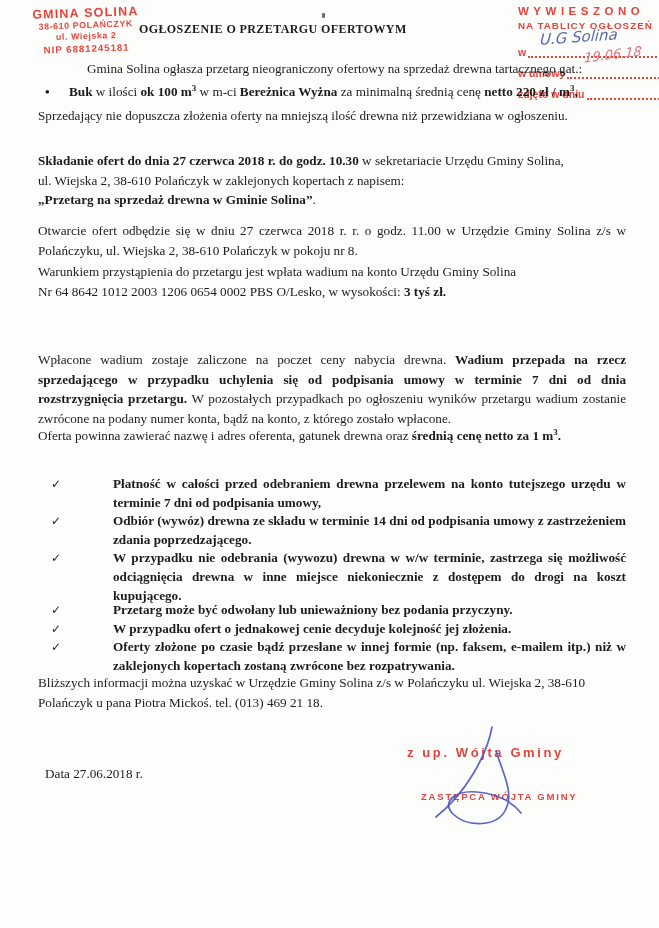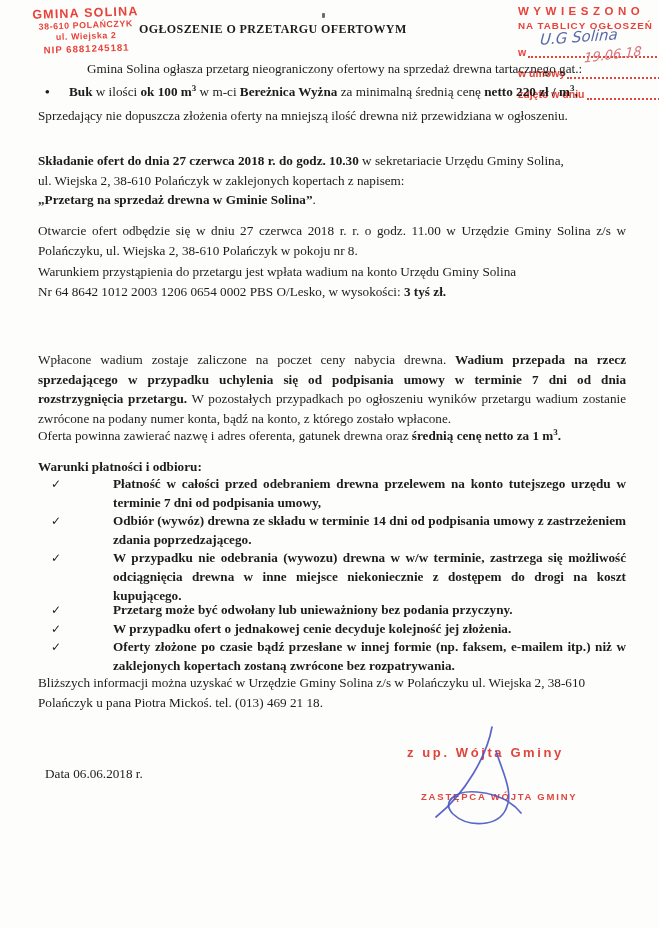--- a/index.html
+++ b/index.html
@@ -117,21 +117,20 @@
   <div class="para just" style="top:221px;">Otwarcie ofert odbędzie się w dniu 27 czerwca 2018 r. r. o godz. 11.00 w Urzędzie Gminy Solina z/s w Polańczyku, ul. Wiejska 2, 38-610 Polańczyk w pokoju nr 8.</div>
 
   <div class="para" style="top:262px;"><span>Warunkiem przystąpienia do przetargu jest wpłata wadium na konto Urzędu Gminy Solina
 Nr 64 8642 1012 2003 1206 0654 0002 PBS O/Lesko, w wysokości:</span><span class="b u"> 3 tyś zł.</span></div>
 
 
   <div class="para just" style="top:350px;"><span>Wpłacone wadium zostaje zaliczone na poczet ceny nabycia drewna. </span><span class="b u">Wadium przepada na rzecz sprzedającego w przypadku uchylenia się od podpisania umowy w terminie 7 dni od dnia rozstrzygnięcia przetargu.</span><span> W pozostałych przypadkach po ogłoszeniu wyników przetargu wadium zostanie zwrócone na podany numer konta, bądź na konto, z którego zostało wpłacone.</span></div>
 
   <div class="para" style="top:426px;"><span>Oferta powinna zawierać nazwę i adres oferenta, gatunek drewna oraz </span><span class="b u">średnią cenę netto za 1 m</span><sup class="b u">3</sup><span class="b">.</span></div>
 
-  <div class="para b" style="top:457px;">Warunki płatności i odbioru:</div>
   <div class="clist" style="top:475px;">
     <div class="citem">
       <span class="check">✓</span>
       <span class="ctext">Płatność w całości przed odebraniem drewna przelewem na konto tutejszego urzędu w terminie 7 dni od podpisania umowy,</span>
     </div>
     <div class="citem">
       <span class="check">✓</span>
       <span class="ctext">Odbiór (wywóz) drewna ze składu w terminie 14 dni od podpisania umowy z zastrzeżeniem zdania poprzedzającego.</span>
     </div>
     <div class="citem">
@@ -150,21 +149,21 @@
       <span class="ctext">W przypadku ofert o jednakowej cenie decyduje kolejność jej złożenia.</span>
     </div>
     <div class="citem">
       <span class="check">✓</span>
       <span class="ctext">Oferty złożone po czasie bądź przesłane w innej formie (np. faksem, e-mailem itp.) niż w zaklejonych kopertach zostaną zwrócone bez rozpatrywania.</span>
     </div>
   </div>
 
   <div class="para" style="top:673px;">Bliższych informacji można uzyskać w Urzędzie Gminy Solina z/s w Polańczyku ul. Wiejska 2, 38-610 Polańczyk u pana Piotra Mickoś. tel. (013) 469 21 18.</div>
 
-  <div class="para" style="top:764px;left:45px;width:250px;">Data 06.06.2018 r.</div>
+  <div class="para" style="top:764px;left:45px;width:250px;">Data 27.06.2018 r.</div>
 
   <div class="sig-stamp sig1">z up. Wójta Gminy</div>
   <div class="sig-stamp sig3">ZASTĘPCA WÓJTA GMINY</div>
 
   <svg class="sig-ink" width="180" height="150" viewBox="0 0 180 150">
     <path d="M 92,24 C 87,52 66,90 36,114" fill="none" stroke="#4a55c4" stroke-width="1.7" stroke-linecap="round" opacity="0.9"></path>
     <path d="M 96,48 C 103,70 114,90 106,106 C 98,124 68,125 53,111 C 41,99 55,87 77,89 C 99,91 113,100 121,110" fill="none" stroke="#4a55c4" stroke-width="1.7" stroke-linecap="round" opacity="0.9"></path>
   </svg>
 
 </div>

